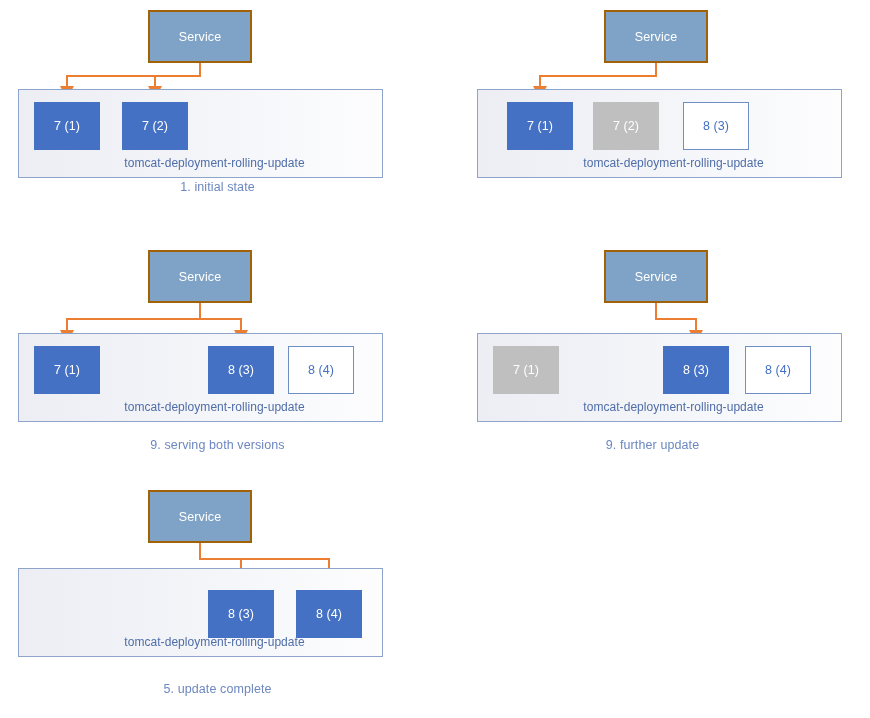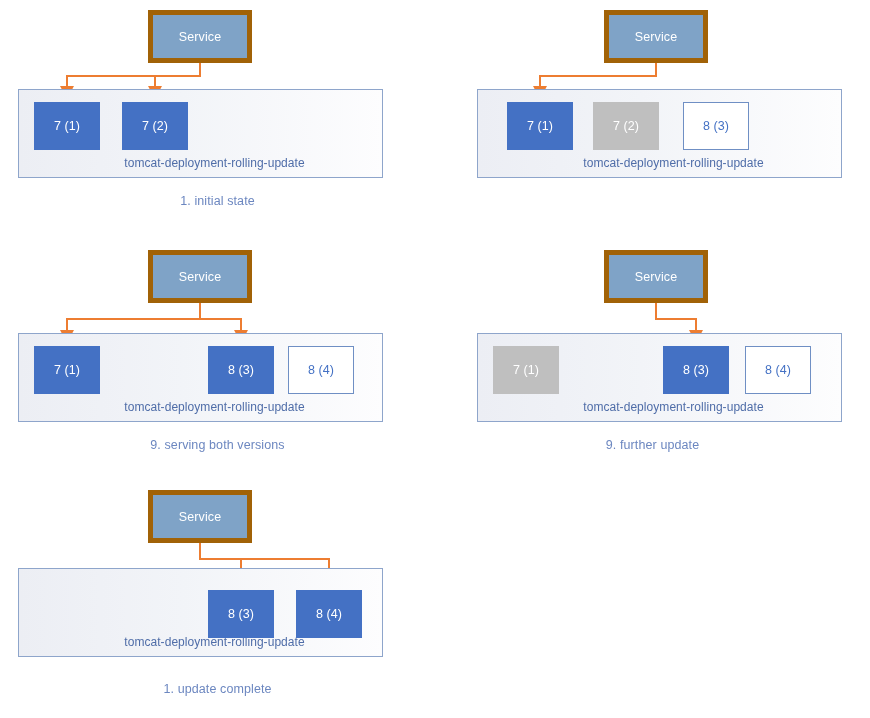--- a/index.html
+++ b/index.html
@@ -27,21 +27,21 @@
     width: 435px;
     height: 238px;
   }
 
   
   .service-box {
     position: absolute;
     width: 104px;
     height: 53px;
     background: #7fa3c7;
-    border: 5px solid #a16207;
+    border: 2px solid #a16207;
     box-sizing: border-box;
     color: #ffffff;
     font-size: 12.5px;
     display: flex;
     align-items: center;
     justify-content: center;
     letter-spacing: .1px;
   }
 
   
@@ -133,21 +133,21 @@
       <div class="deployment-label">tomcat-deployment-rolling-update</div>
     </div>
 
     <div class="pod active" style="left:34px; top:102px;">
       <span>7 (1)</span>
     </div>
     <div class="pod active" style="left:122px; top:102px;">
       <span>7 (2)</span>
     </div>
 
-    <div class="caption" style="top:194px;">
+    <div class="caption" style="top:180px;">
       <span>1. initial state</span>
     </div>
   </div>
 </div>
 
 <div class="panel" style="left:435px; top:0px;">
   <div class="panel-inner">
 
     <svg class="connector" viewBox="0 0 435 238" width="435" height="238">
       <path d="M 221 63 L 221 76 L 105 76 L 105 86" fill="none" stroke="#ed7d31" stroke-width="2"></path>
@@ -260,16 +260,16 @@
     </div>
 
     <div class="pod active" style="left:208px; top:110px;">
       <span>8 (3)</span>
     </div>
     <div class="pod active" style="left:296px; top:110px;">
       <span>8 (4)</span>
     </div>
 
     <div class="caption" style="top:202px;">
-      <span>1. update complete</span>
+      <span>5. update complete</span>
     </div>
   </div>
 </div>
 
 </body></html>

